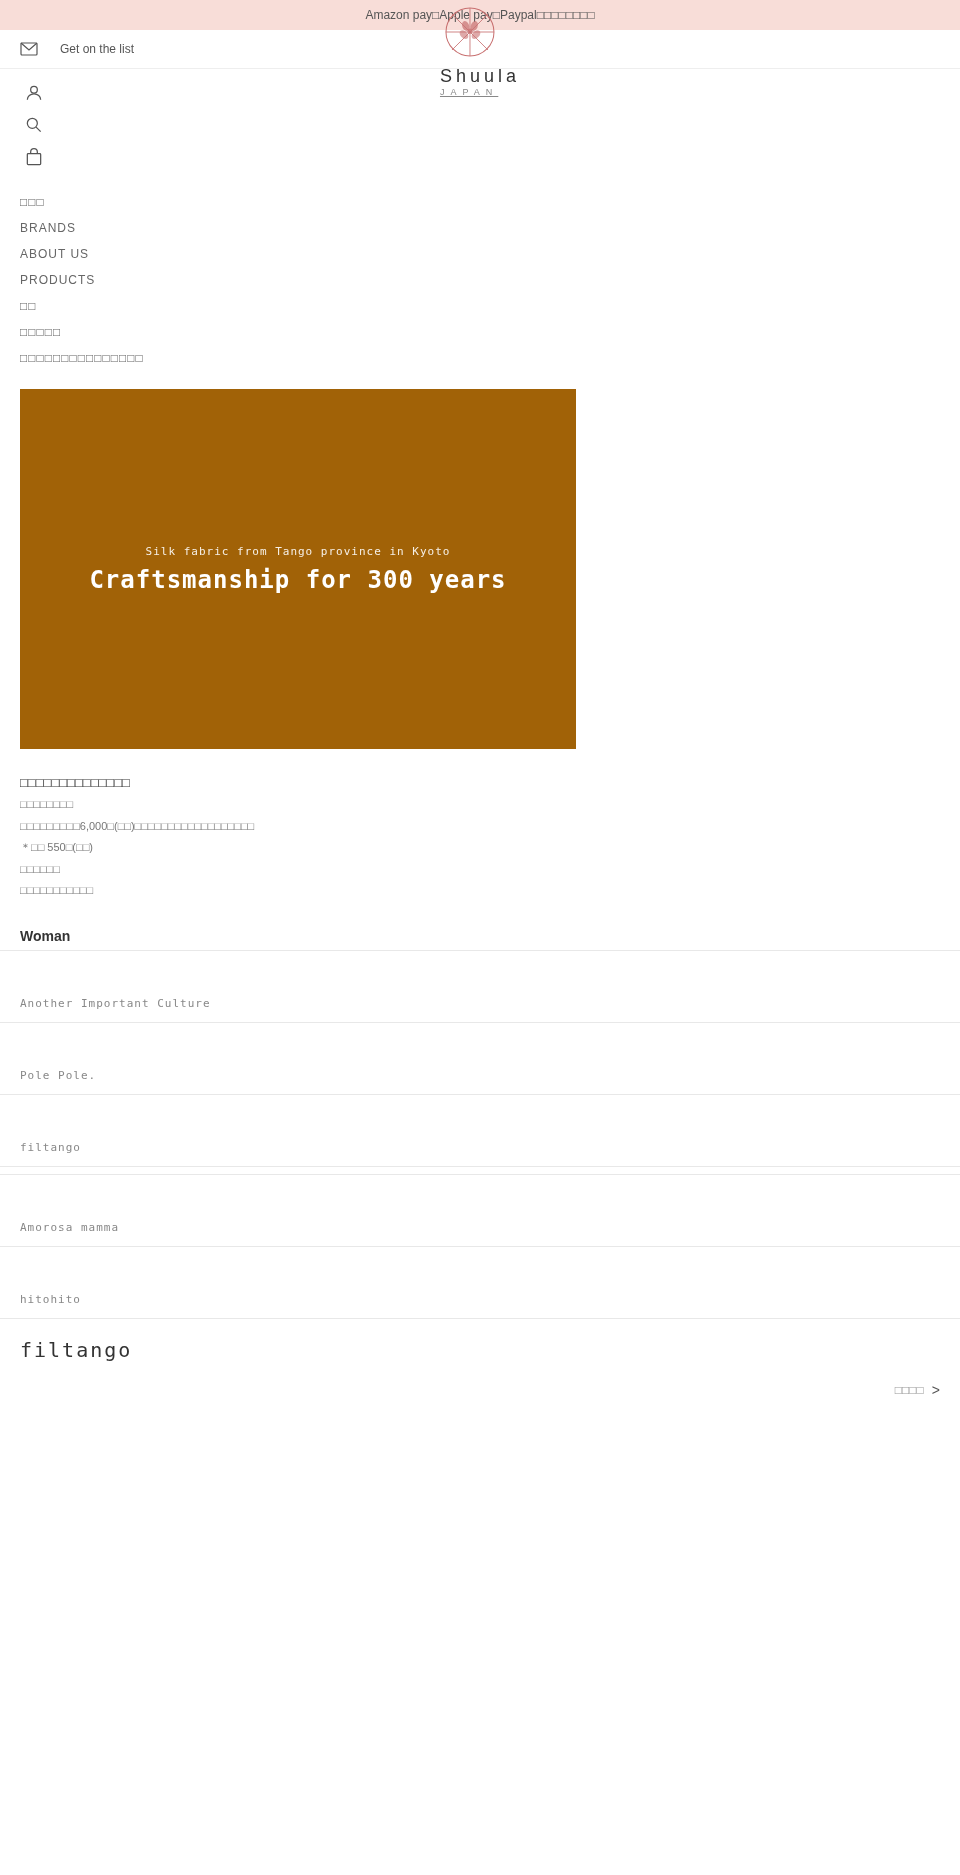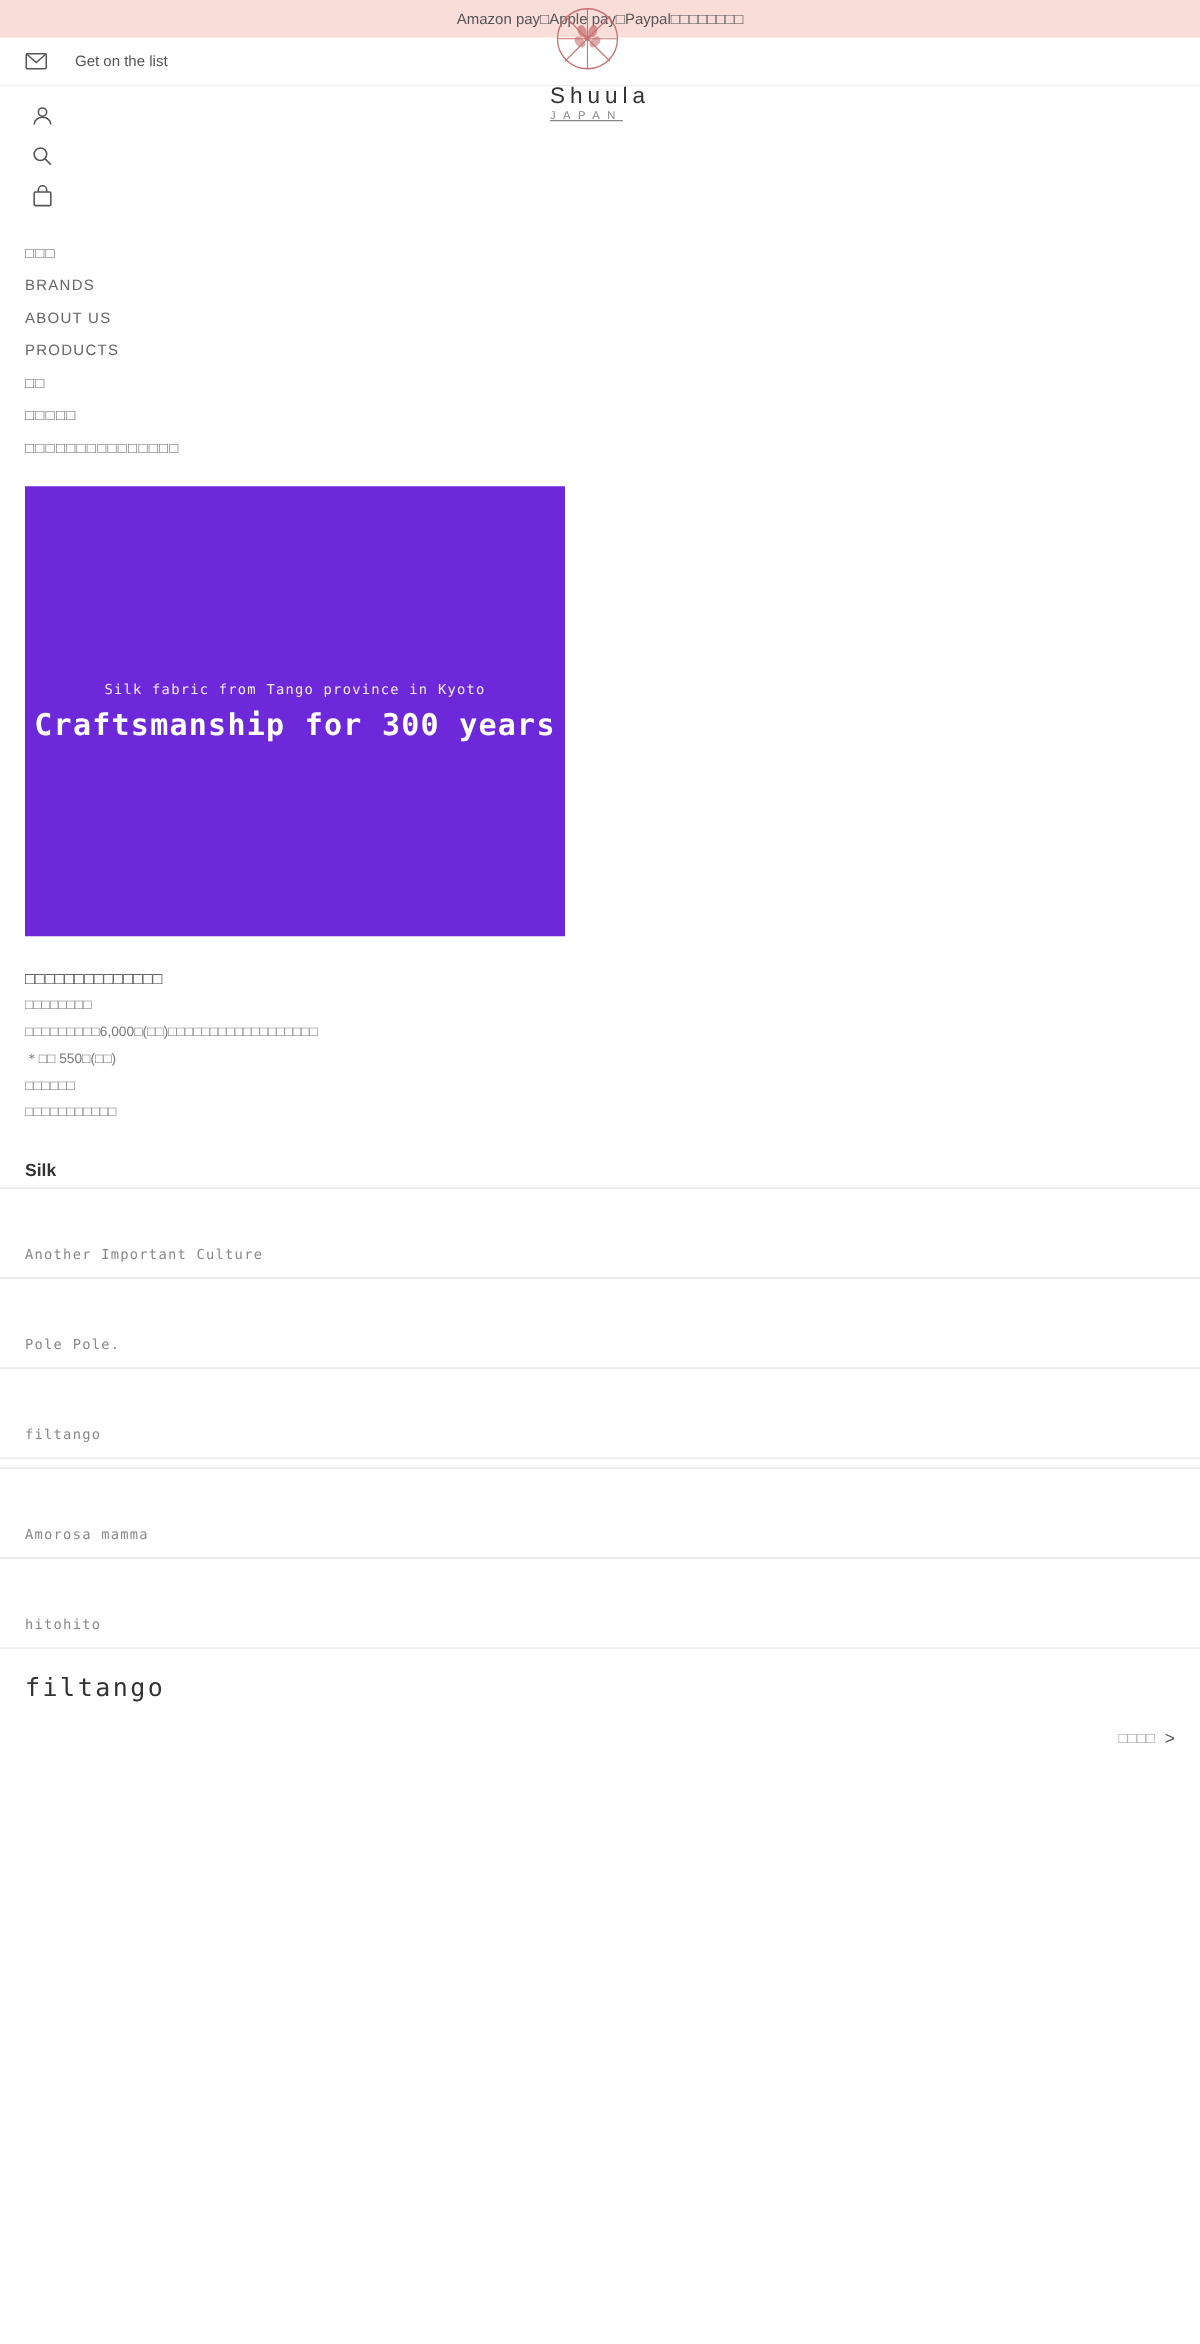--- a/index.html
+++ b/index.html
@@ -79,23 +79,23 @@
       color: #666;
       cursor: pointer;
       letter-spacing: 1px;
     }
 
     
     .hero-container {
       padding: 10px 20px;
     }
     .hero-image {
-      width: 432px;
+      width: 556px;
       height: 360px;
-      background: #6d28d9;
+      background: #a16207;
       position: relative;
       display: flex;
       flex-direction: column;
       align-items: center;
       justify-content: center;
     }
     .hero-subtitle {
       font-size: 11px;
       color: rgba(255,255,255,0.9);
       letter-spacing: 1px;
@@ -286,21 +286,21 @@
 
 <div class="content-section">
   <div class="content-heading">□□□□□□□□□□□□□□</div>
   <div class="content-text">□□□□□□□□</div>
   <div class="content-text">□□□□□□□□□6,000□(□□)□□□□□□□□□□□□□□□□□□</div>
   <div class="content-text">＊□□ 550□(□□)</div>
   <div class="content-text">□□□□□□</div>
   <div class="content-text">□□□□□□□□□□□</div>
 </div>
 
-<div class="section-label">Silk</div>
+<div class="section-label">Woman</div>
 
 <div class="brand-item">
   <div class="brand-item-label">Another Important Culture</div>
 </div>
 
 <div class="brand-item">
   <div class="brand-item-label">Pole Pole.</div>
 </div>
 
 <div class="brand-item">

